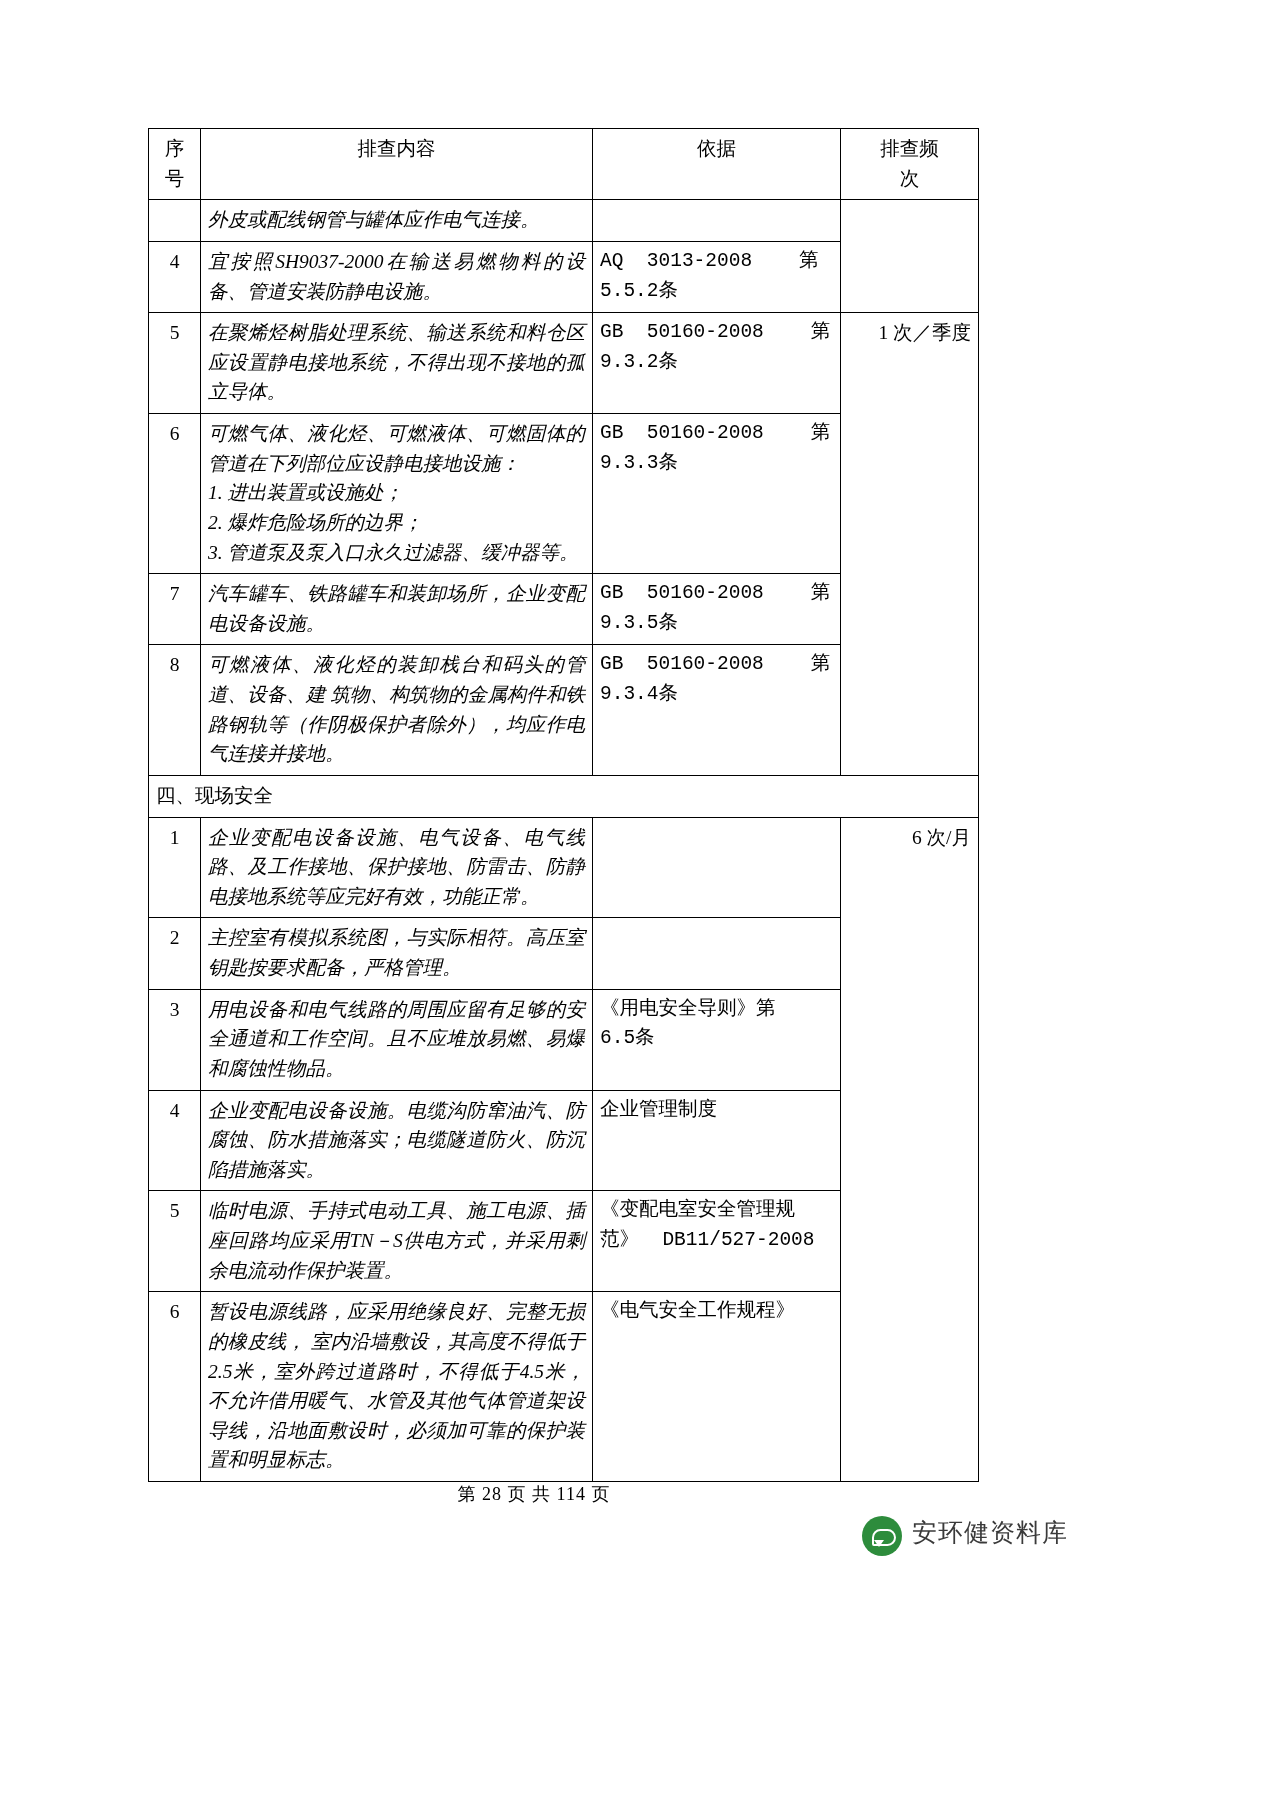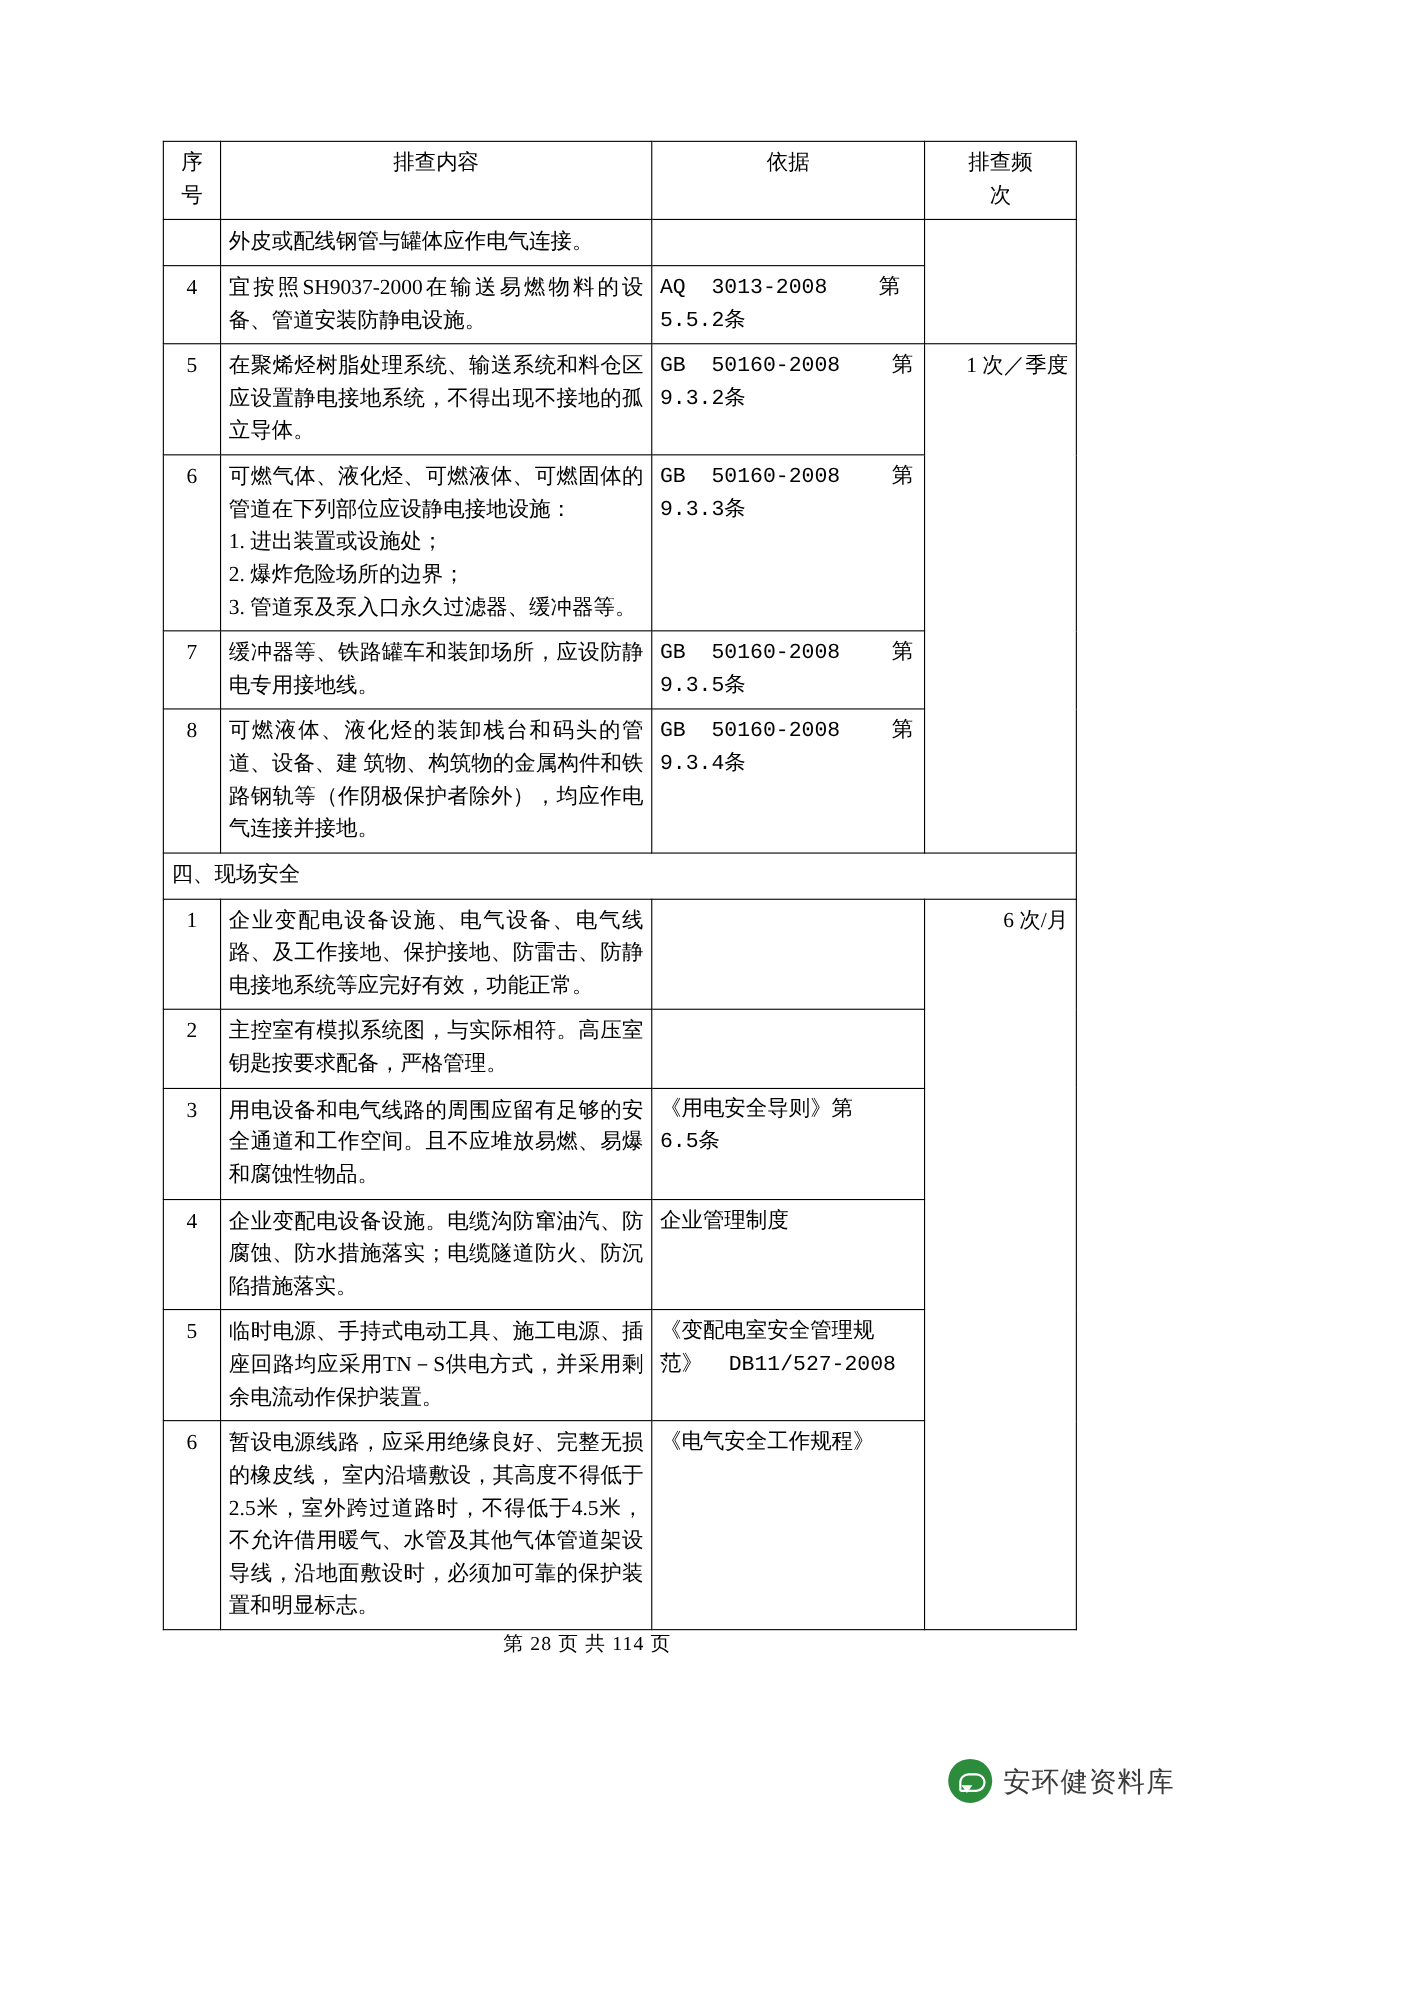--- a/index.html
+++ b/index.html
@@ -51,21 +51,21 @@
     font-size: 20px;
     line-height: 1.45;
     padding-top: 9px;
     padding-bottom: 9px;
   }
   .idx {
     text-align: center;
     font-size: 19.5px;
   }
   .idx-mid { vertical-align: middle; }
-  .content-cell { text-align: justify; text-justify: inter-ideograph; }
+  .content-cell { text-align: justify; text-justify: inter-ideograph; font-style: italic; }
   .basis-cell { text-align: left; font-family: Liberation Mono, monospace; }
   .freq-cell { text-align: right; }
   .section-row td {
     font-weight: bold;
     font-size: 20px;
     padding-top: 6px;
     padding-bottom: 6px;
   }
   .sub { display: block; }
   .pagefooter {
@@ -74,25 +74,25 @@
     top: 1482px;
     width: 1068px;
     text-align: center;
     font-size: 18px;
     letter-spacing: 1px;
     font-family: "Liberation Serif", serif;
   }
   .watermark {
     position: absolute;
     left: 862px;
-    top: 1592px;
+    top: 1516px;
     width: 300px;
     height: 54px;
     display: flex;
-    align-items: center;
+    align-items: flex-start;
   }
   .wm-circle {
     width: 40px;
     height: 40px;
     border-radius: 50%;
     background: #2d8c3c;
     position: relative;
     flex: 0 0 auto;
     margin-right: 10px;
   }
@@ -187,21 +187,21 @@
             <span class="sub">3. 管道泵及泵入口永久过滤器、缓冲器等。</span>
           </td>
           <td class="basis-cell">
             <span class="basis-line">GB  50160-2008    第</span>
             <span class="basis-line">9.3.3条</span>
           </td>
         </tr>
 
         <tr>
           <td class="idx idx-mid">7</td>
-          <td class="content-cell">缓冲器等、铁路罐车和装卸场所，应设防静电专用接地线。</td>
+          <td class="content-cell">汽车罐车、铁路罐车和装卸场所，企业变配电设备设施。</td>
           <td class="basis-cell">
             <span class="basis-line">GB  50160-2008    第</span>
             <span class="basis-line">9.3.5条</span>
           </td>
         </tr>
 
         <tr>
           <td class="idx idx-mid">8</td>
           <td class="content-cell">可燃液体、液化烃的装卸栈台和码头的管道、设备、建  筑物、构筑物的金属构件和铁路钢轨等（作阴极保护者除外），均应作电气连接并接地。</td>
           <td class="basis-cell">

